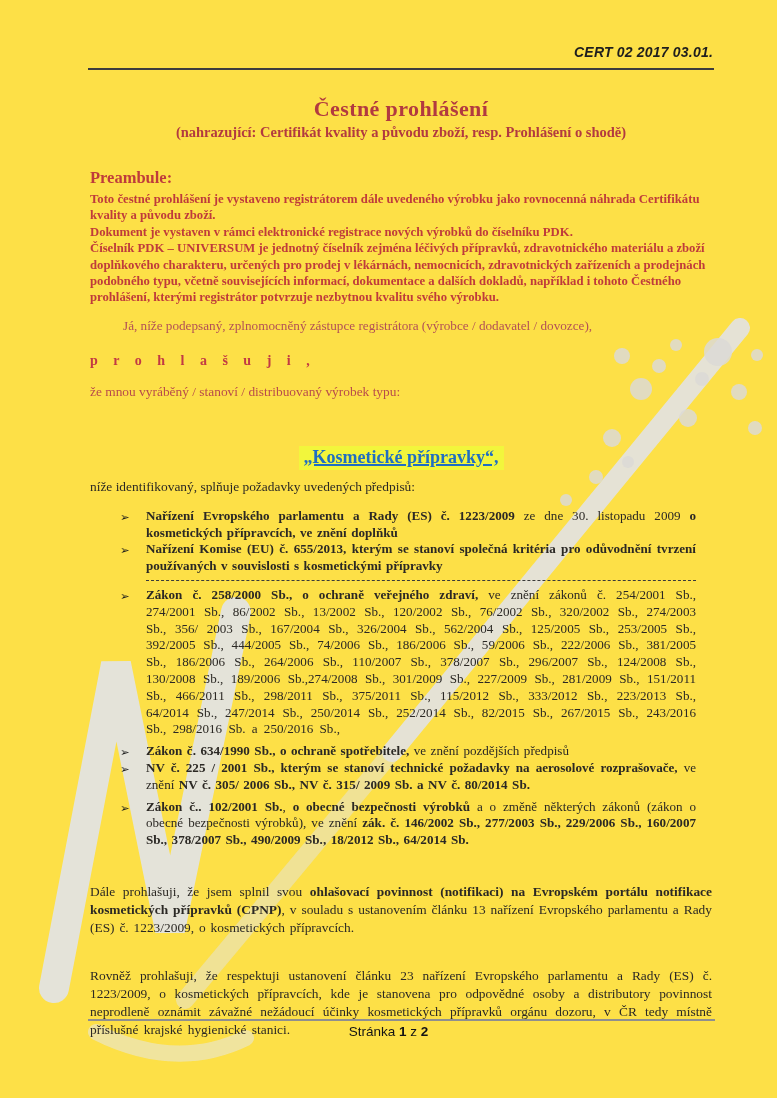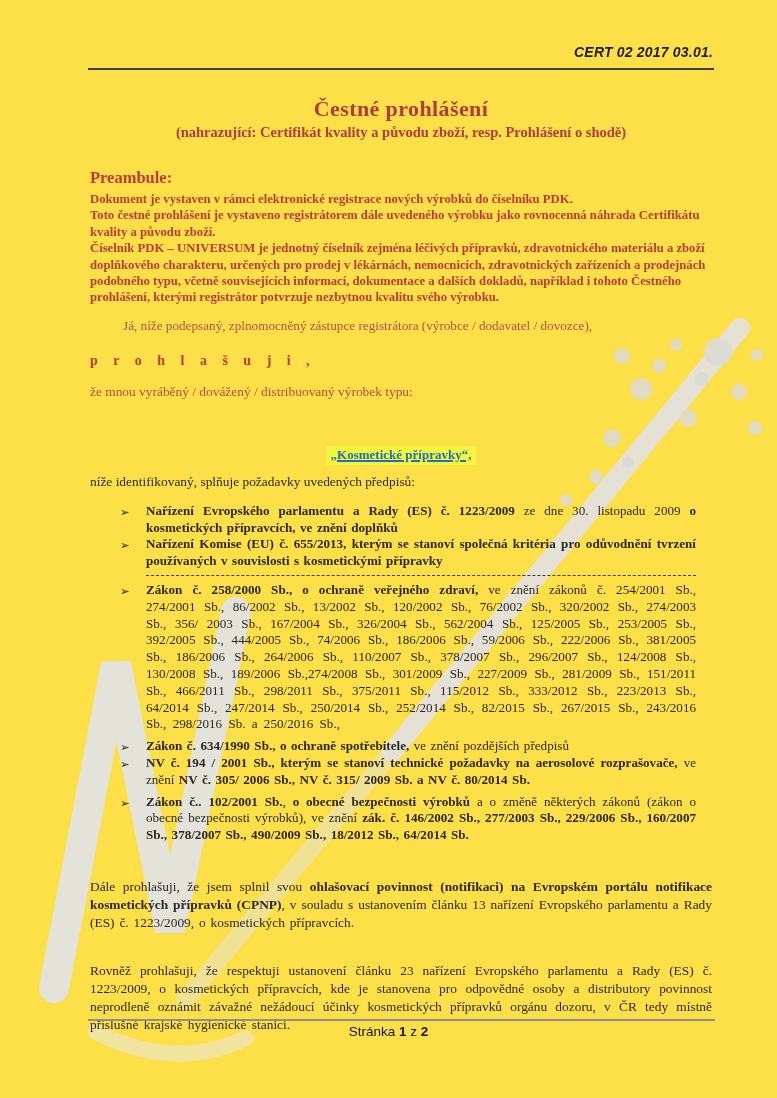--- a/index.html
+++ b/index.html
@@ -51,21 +51,21 @@
   .declare-word{
     margin:19px 0 0;
     color:#c23a44;font-weight:bold;font-size:14px;letter-spacing:6px;
   }
   .product-intro{margin:15px 0 0;color:var(--intro-red);font-size:13.4px;}
   .product-line{margin:6px 0 0;text-align:center;}
   .product-name{
     display:inline-block;
     background:var(--highlight-yellow);
     color:var(--link-blue);
-    font-size:13px;font-weight:bold;
+    font-size:18px;font-weight:bold;
     text-decoration:underline;
     text-decoration-thickness:2px;
     padding:1px 5px 2px;
     cursor:pointer;
     margin-top:40px;
   }
   .list-intro{margin:9px 0 0;font-size:13.4px;}
   .law-list{margin-top:13px;padding-left:30px;padding-right:16px;}
   .law-item{
     position:relative;padding-left:26px;
@@ -131,30 +131,30 @@
   <div class="header-ref">CERT 02 2017 03.01.</div>
   <div class="top-rule"></div>
 
   <div class="content">
 
     <h1 class="title">Čestné prohlášení</h1>
     <div class="subtitle">(nahrazující: Certifikát kvality a původu zboží, resp. Prohlášení o shodě)</div>
 
     <div class="preambule">
       <h2 class="preambule-heading">Preambule:</h2>
+      <p>Toto čestné prohlášení je vystaveno registrátorem dále uvedeného výrobku jako rovnocenná náhrada Certifikátu kvality a původu zboží.</p>
       <p>Dokument je vystaven v rámci elektronické registrace nových výrobků do číselníku PDK.</p>
-      <p>Toto čestné prohlášení je vystaveno registrátorem dále uvedeného výrobku jako rovnocenná náhrada Certifikátu kvality a původu zboží.</p>
       <p>Číselník PDK – UNIVERSUM je jednotný číselník zejména léčivých přípravků, zdravotnického materiálu a zboží doplňkového charakteru, určených pro prodej v lékárnách, nemocnicích, zdravotnických zařízeních a prodejnách podobného typu, včetně souvisejících informací, dokumentace a dalších dokladů, například i tohoto Čestného prohlášení, kterými registrátor potvrzuje nezbytnou kvalitu svého výrobku.</p>
     </div>
 
     <p class="declarant">Já, níže podepsaný, zplnomocněný zástupce registrátora (výrobce / dodavatel / dovozce),</p>
 
     <p class="declare-word">p r o h l a š u j i ,</p>
 
-    <p class="product-intro">že mnou vyráběný / dovážený  / distribuovaný výrobek typu:</p>
+    <p class="product-intro">že mnou vyráběný / stanoví  / distribuovaný výrobek typu:</p>
 
     <p class="product-line">
       <span class="product-name">„Kosmetické přípravky“,</span>
     </p>
 
     <p class="list-intro">níže identifikovaný, splňuje požadavky uvedených předpisů:</p>
 
     <div class="law-list">
 
       <div class="law-item">
@@ -174,21 +174,21 @@
         <span class="b">Zákon č. 258/2000 Sb., o ochraně veřejného zdraví,</span><span> ve znění zákonů č. 254/2001 Sb., 274/2001 Sb., 86/2002 Sb., 13/2002 Sb., 120/2002 Sb., 76/2002 Sb., 320/2002 Sb., 274/2003 Sb., 356/ 2003 Sb., 167/2004 Sb., 326/2004 Sb., 562/2004 Sb., 125/2005 Sb., 253/2005 Sb., 392/2005 Sb., 444/2005 Sb., 74/2006 Sb., 186/2006 Sb., 59/2006 Sb., 222/2006 Sb., 381/2005 Sb., 186/2006 Sb., 264/2006 Sb., 110/2007 Sb., 378/2007 Sb., 296/2007 Sb., 124/2008 Sb., 130/2008 Sb., 189/2006 Sb.,274/2008 Sb., 301/2009 Sb., 227/2009 Sb., 281/2009 Sb., 151/2011 Sb., 466/2011 Sb., 298/2011 Sb., 375/2011 Sb., 115/2012 Sb., 333/2012 Sb., 223/2013 Sb., 64/2014 Sb., 247/2014 Sb., 250/2014 Sb., 252/2014 Sb., 82/2015 Sb., 267/2015 Sb., 243/2016 Sb., 298/2016 Sb. a 250/2016 Sb.,</span>
       </div>
 
       <div class="law-item gap">
         <span class="bullet">➢</span>
         <span class="b">Zákon č. 634/1990 Sb., o ochraně spotřebitele,</span><span> ve znění pozdějších předpisů</span>
       </div>
 
       <div class="law-item">
         <span class="bullet">➢</span>
-        <span class="b">NV č. 194 / 2001 Sb., kterým se stanoví technické požadavky na aerosolové rozprašovače,</span><span> ve znění </span><span class="b">NV č. 305/ 2006 Sb., NV č. 315/ 2009 Sb. a NV č. 80/2014 Sb.</span>
+        <span class="b">NV č. 225 / 2001 Sb., kterým se stanoví technické požadavky na aerosolové rozprašovače,</span><span> ve znění </span><span class="b">NV č. 305/ 2006 Sb., NV č. 315/ 2009 Sb. a NV č. 80/2014 Sb.</span>
       </div>
 
       <div class="law-item gap">
         <span class="bullet">➢</span>
         <span class="b">Zákon č.. 102/2001 Sb.</span><span>, </span><span class="b">o obecné bezpečnosti výrobků</span><span> a o změně některých zákonů (zákon o obecné bezpečnosti výrobků), ve znění </span><span class="b">zák. č. 146/2002 Sb., 277/2003 Sb., 229/2006 Sb., 160/2007 Sb., 378/2007 Sb., 490/2009 Sb., 18/2012 Sb., 64/2014 Sb.</span>
       </div>
 
     </div>
 
     <p class="para">

